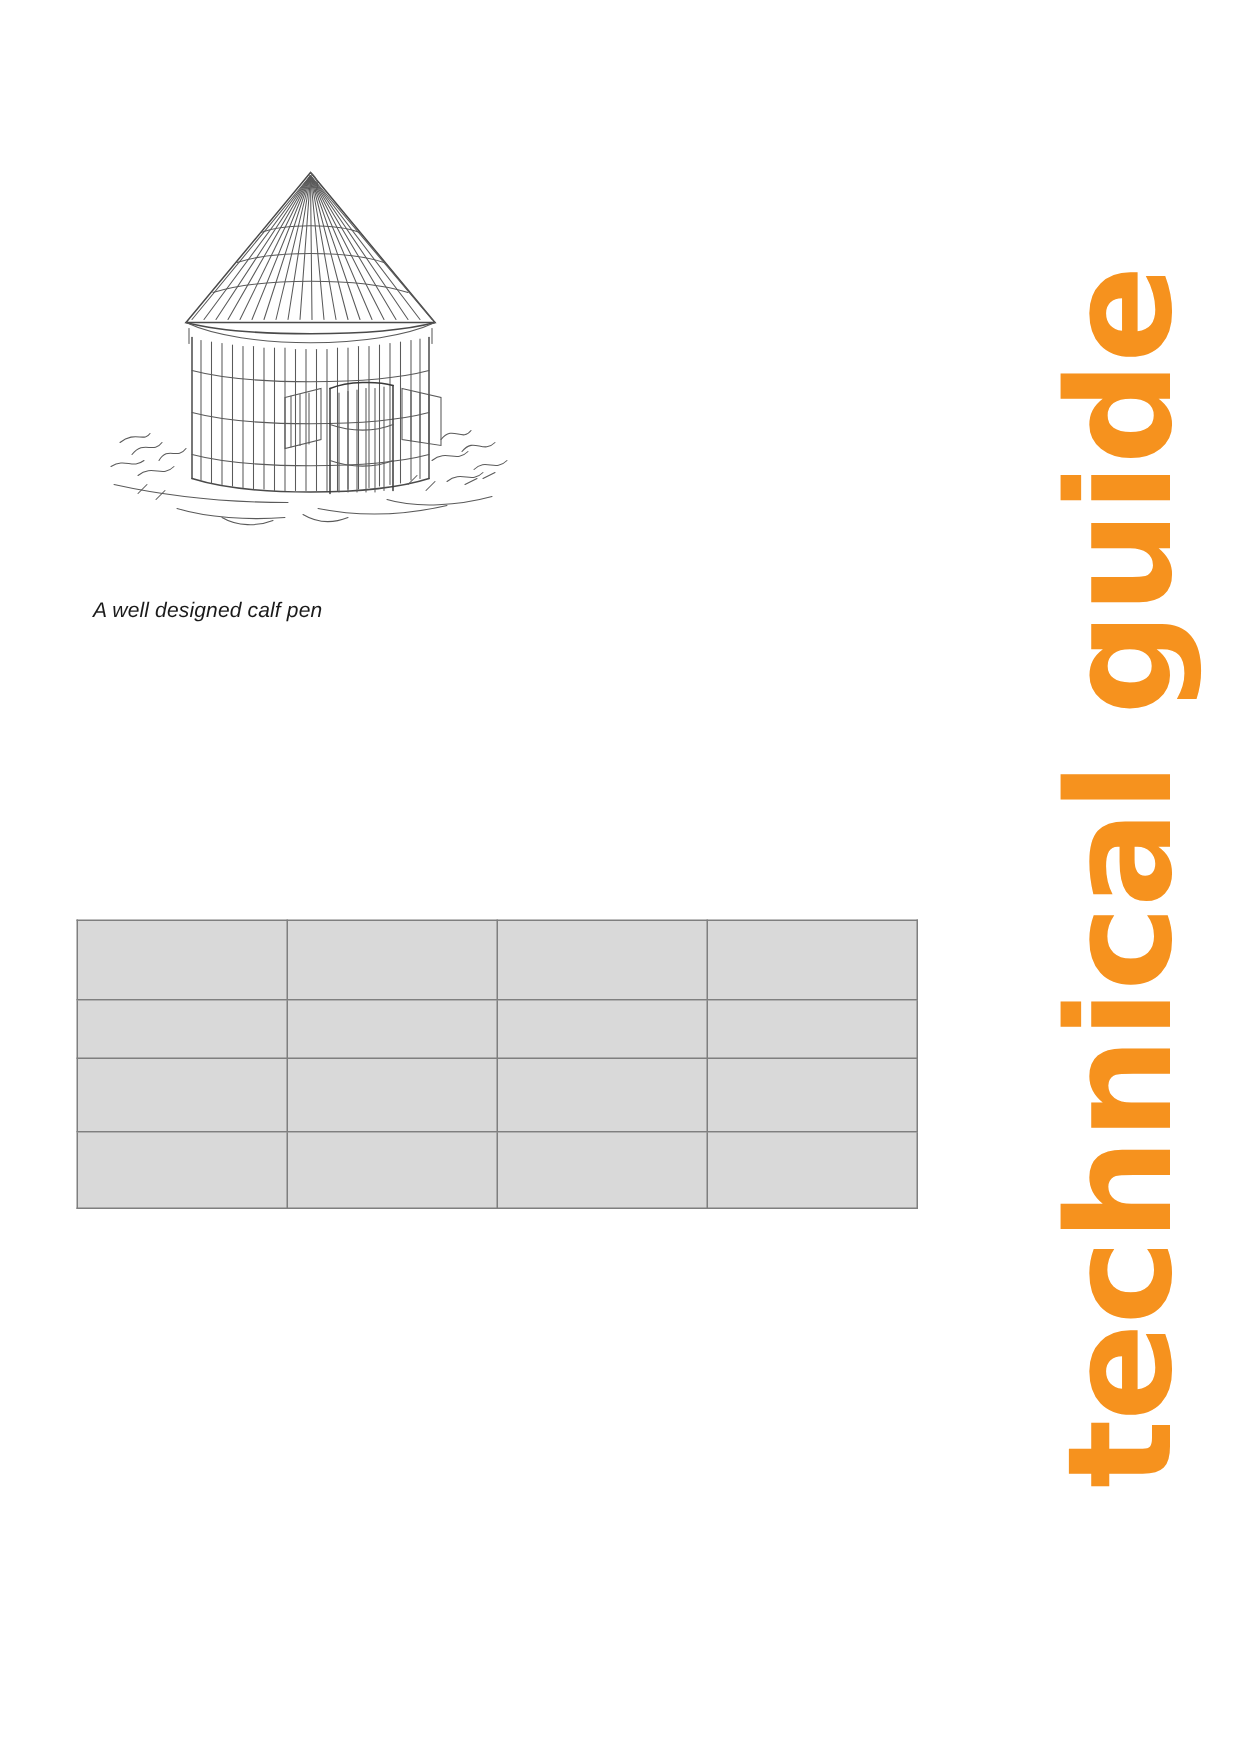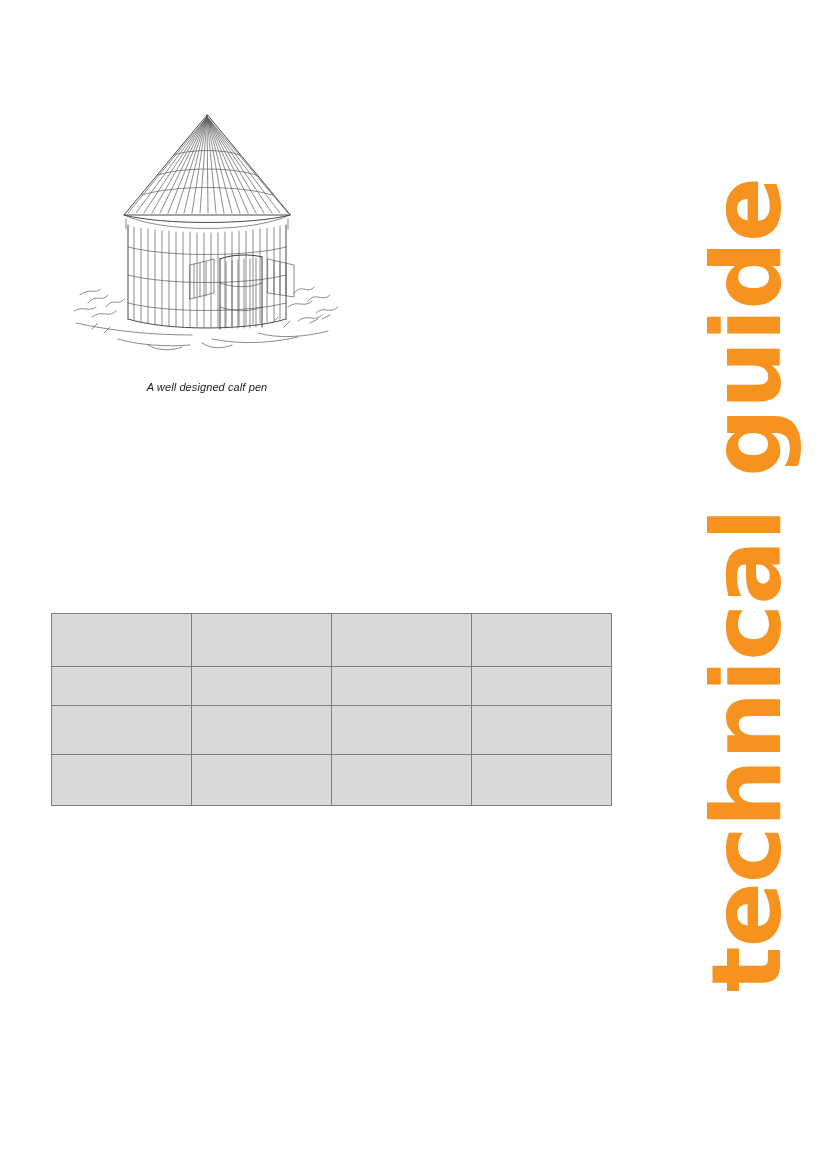--- a/index.html
+++ b/index.html
@@ -22,26 +22,25 @@
     top: 107px;
     width: 290px;
   }
   .figure-image {
     width: 290px;
     height: 248px;
     display: block;
     background: #ffffff;
   }
   .figure-caption {
-    margin-top: 26px;
-    font-size: 11px;
+    margin-top: 43px;
+    font-size: 14px;
     font-style: italic;
     color: #1a1a1a;
     letter-spacing: 0.1px;
-    text-align: center;
   }
 
   
   .data-table {
     position: absolute;
     left: 51px;
     top: 613px;
     width: 560px;
     border-collapse: collapse;
     table-layout: fixed;

